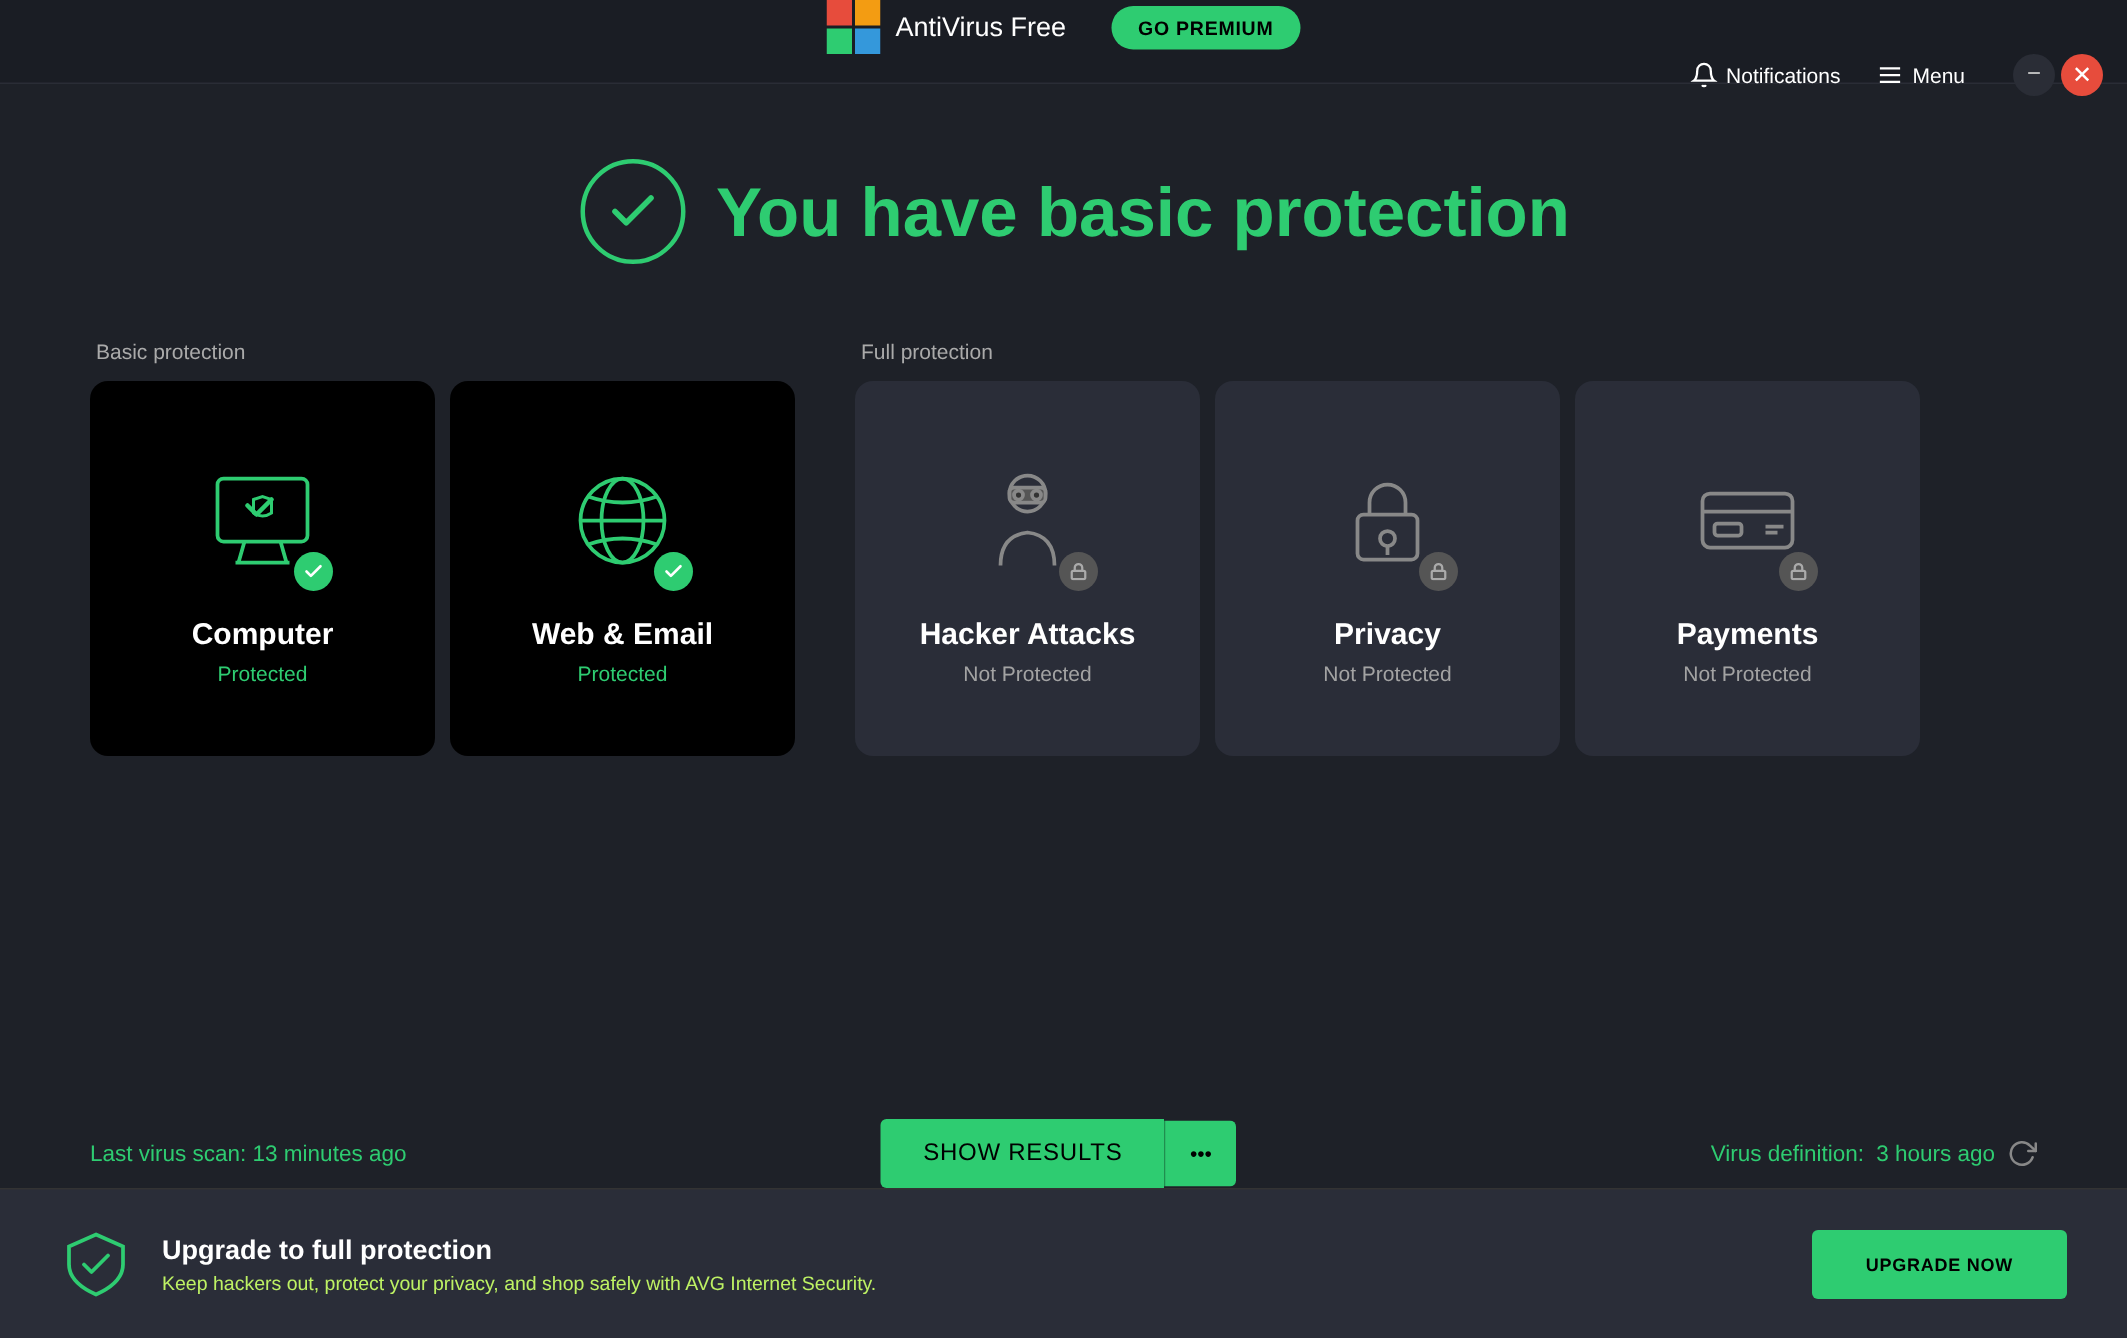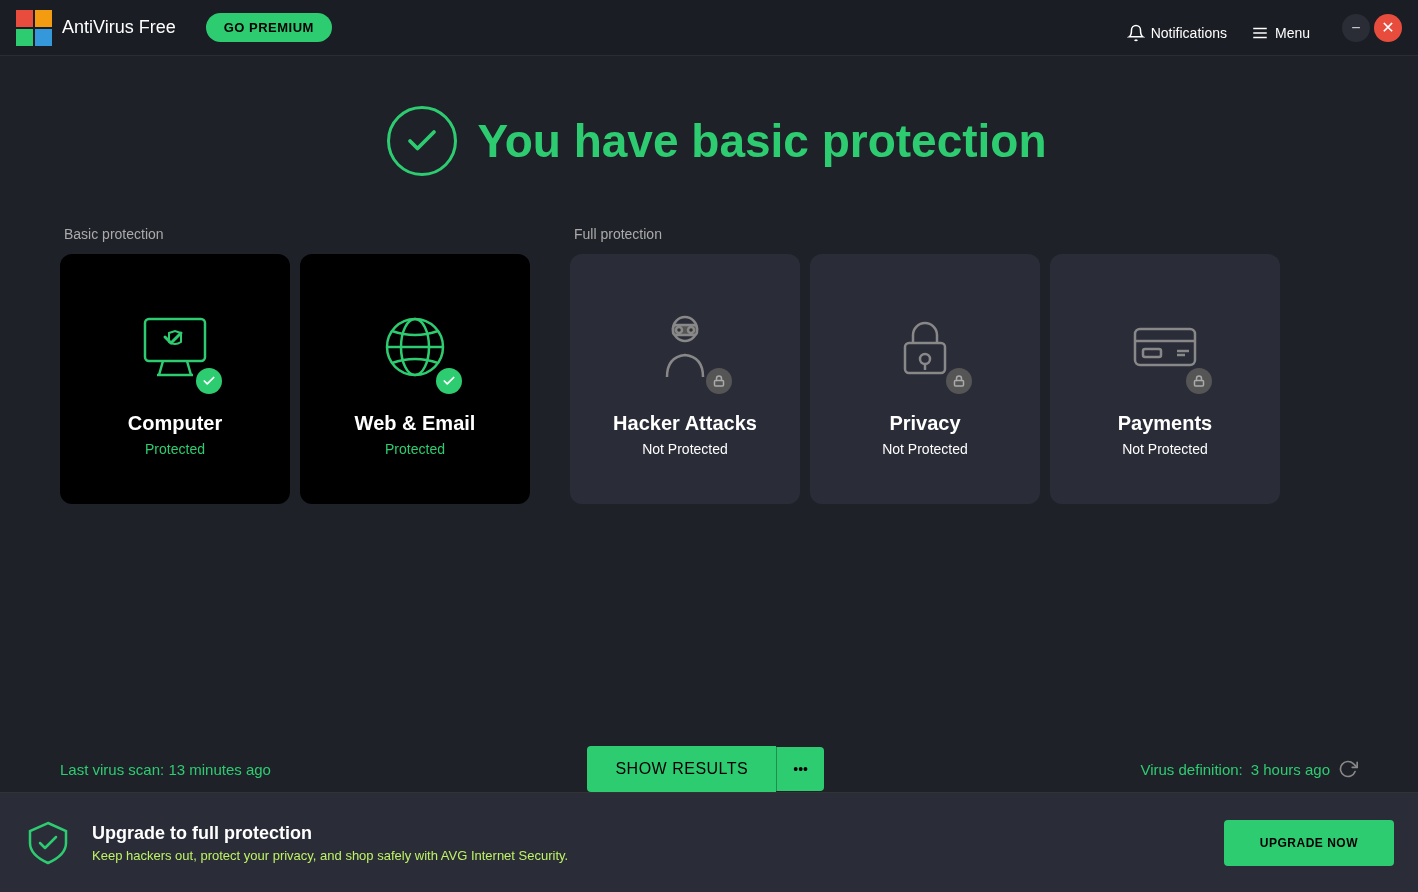--- a/index.html
+++ b/index.html
@@ -14,20 +14,21 @@
     }
 
     
     .titlebar {
       display: flex;
       align-items: center;
       padding: 0 16px;
       height: 56px;
       background: #1a1d24;
       border-bottom: 1px solid #2a2d36;
+      flex-direction: column;
     }
     .logo-area {
       display: flex;
       align-items: center;
       gap: 10px;
     }
     .logo-icon {
       width: 36px;
       height: 36px;
     }
@@ -44,21 +45,21 @@
       border-radius: 20px;
       padding: 7px 18px;
       font-size: 13px;
       font-weight: 700;
       cursor: pointer;
       letter-spacing: 0.5px;
     }
     .titlebar-right {
       margin-left: auto;
       display: flex;
-      align-items: flex-end;
+      align-items: center;
       gap: 24px;
     }
     .titlebar-btn {
       display: flex;
       align-items: center;
       gap: 6px;
       color: #ccc;
       font-size: 14px;
       cursor: pointer;
       background: none;
@@ -202,21 +203,21 @@
       font-weight: 600;
       color: #ffffff;
       text-align: center;
       margin-bottom: 6px;
     }
     .card-subtitle {
       font-size: 14px;
       text-align: left;
     }
     .card-subtitle.protected { color: #2ecc71; }
-    .card-subtitle.not-protected { color: #ffffff; }
+    .card-subtitle.not-protected { color: #a3a3a3; }
 
     
     .bottom-section {
       position: absolute;
       bottom: 100px;
       left: 60px;
       right: 60px;
       display: flex;
       align-items: center;
       justify-content: space-between;
@@ -267,21 +268,21 @@
     
     .upgrade-footer {
       position: absolute;
       bottom: 0;
       left: 0;
       right: 0;
       height: 100px;
       background: #2a2d38;
       display: flex;
       align-items: center;
-      padding: 0 24px;
+      padding: 0 40px;
       border-top: 1px solid #333;
     }
     .upgrade-shield {
       width: 48px;
       height: 48px;
       margin-right: 20px;
       flex-shrink: 0;
     }
     .upgrade-text {
       flex: 1;

